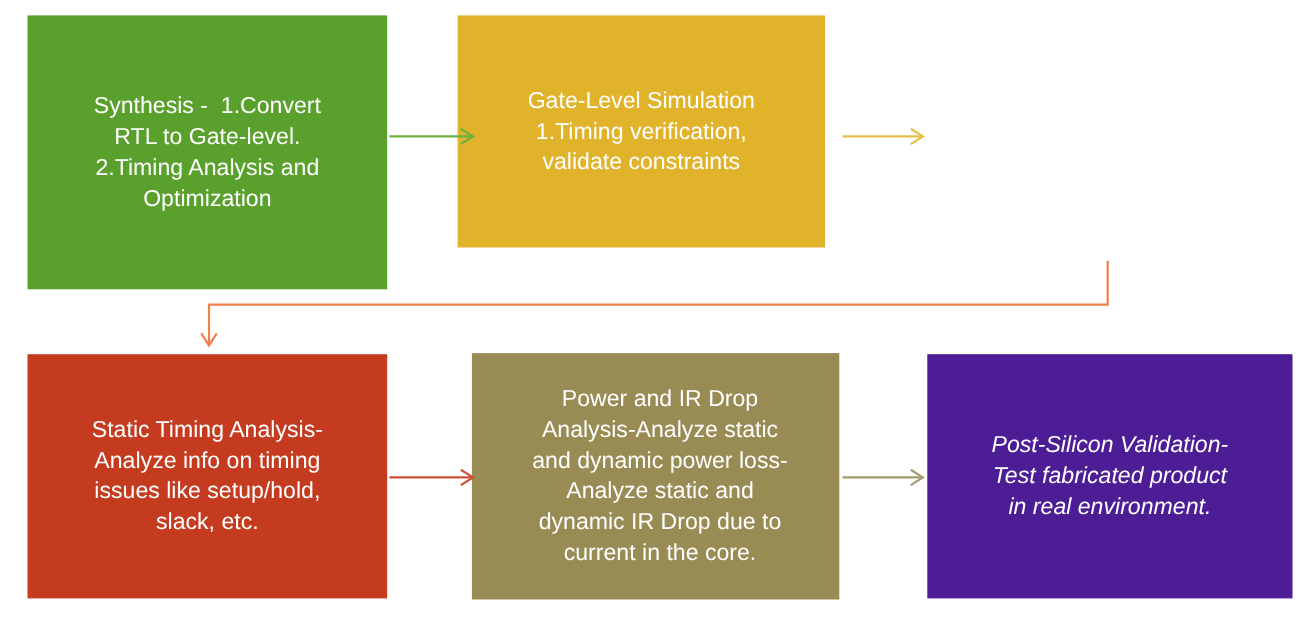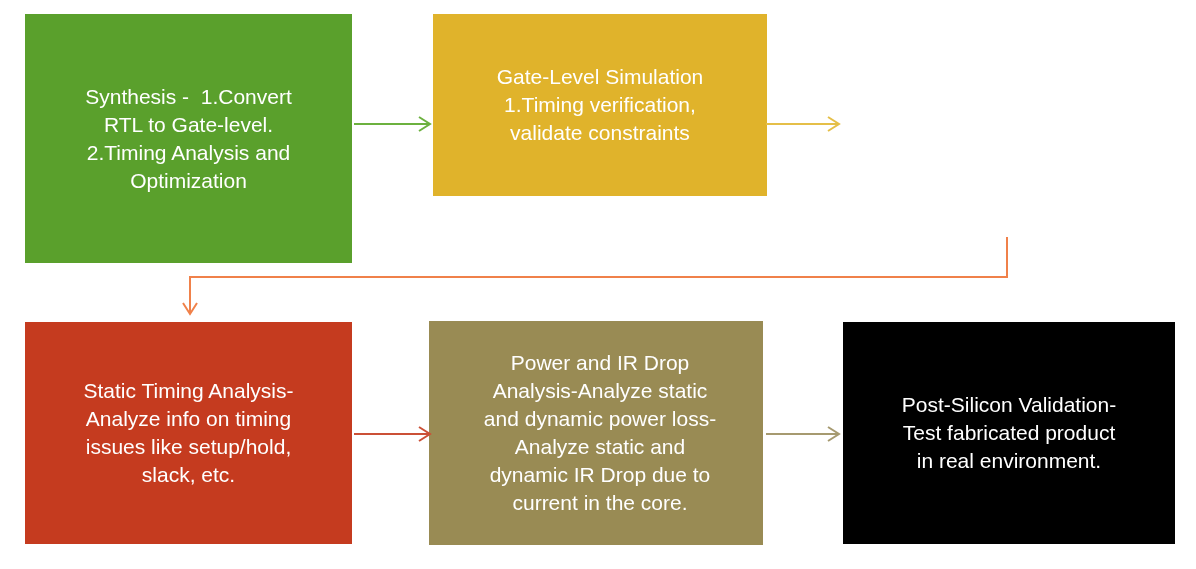--- a/index.html
+++ b/index.html
@@ -18,21 +18,21 @@
     justify-content: center;
     text-align: center;
     color: #ffffff;
     font-size: 21px;
     line-height: 28px;
     white-space: pre-wrap;
     box-sizing: border-box;
     padding: 0 28px;
   }
   .box-1 { left: 25px;  top: 14px;  width: 327px; height: 249px; }
-  .box-2 { left: 433px; top: 14px;  width: 334px; height: 182px; }
+  .box-2 { left: 416px; top: 14px;  width: 334px; height: 211px; }
   .box-3 { left: 843px; top: 14px;  width: 331px; height: 223px; }
   .box-4 { left: 25px;  top: 322px; width: 327px; height: 222px; }
   .box-5 { left: 429px; top: 321px; width: 334px; height: 224px; padding-left: 36px; }
   .box-6 { left: 843px; top: 322px; width: 332px; height: 222px; }
   .arrows-layer {
     position: absolute;
     left: 0; top: 0;
     width: 1196px;
     height: 569px;
     pointer-events: none;
@@ -59,21 +59,21 @@
 issues like setup/hold,
 slack, etc.</div>
 
   <div class="flow-box box-5" style="background-color: rgb(153, 139, 84);">Power and IR Drop
 Analysis-Analyze static
 and dynamic power loss-
 Analyze static and
 dynamic IR Drop due to
 current in the core.</div>
 
-  <div class="flow-box box-6" style="background-color: #000000;">Post-Silicon Validation-
+  <div class="flow-box box-6" style="background-color: #4c1d95; font-style: italic;">Post-Silicon Validation-
 Test fabricated product
 in real environment.</div>
 
   <svg class="arrows-layer" viewBox="0 0 1196 569" xmlns="http://www.w3.org/2000/svg">
 
     <g style="stroke: rgb(108, 177, 63);">
       <path d="M 354 124 H 429"></path>
       <path d="M 419 117 L 430 124 L 419 131"></path>
     </g>
 

